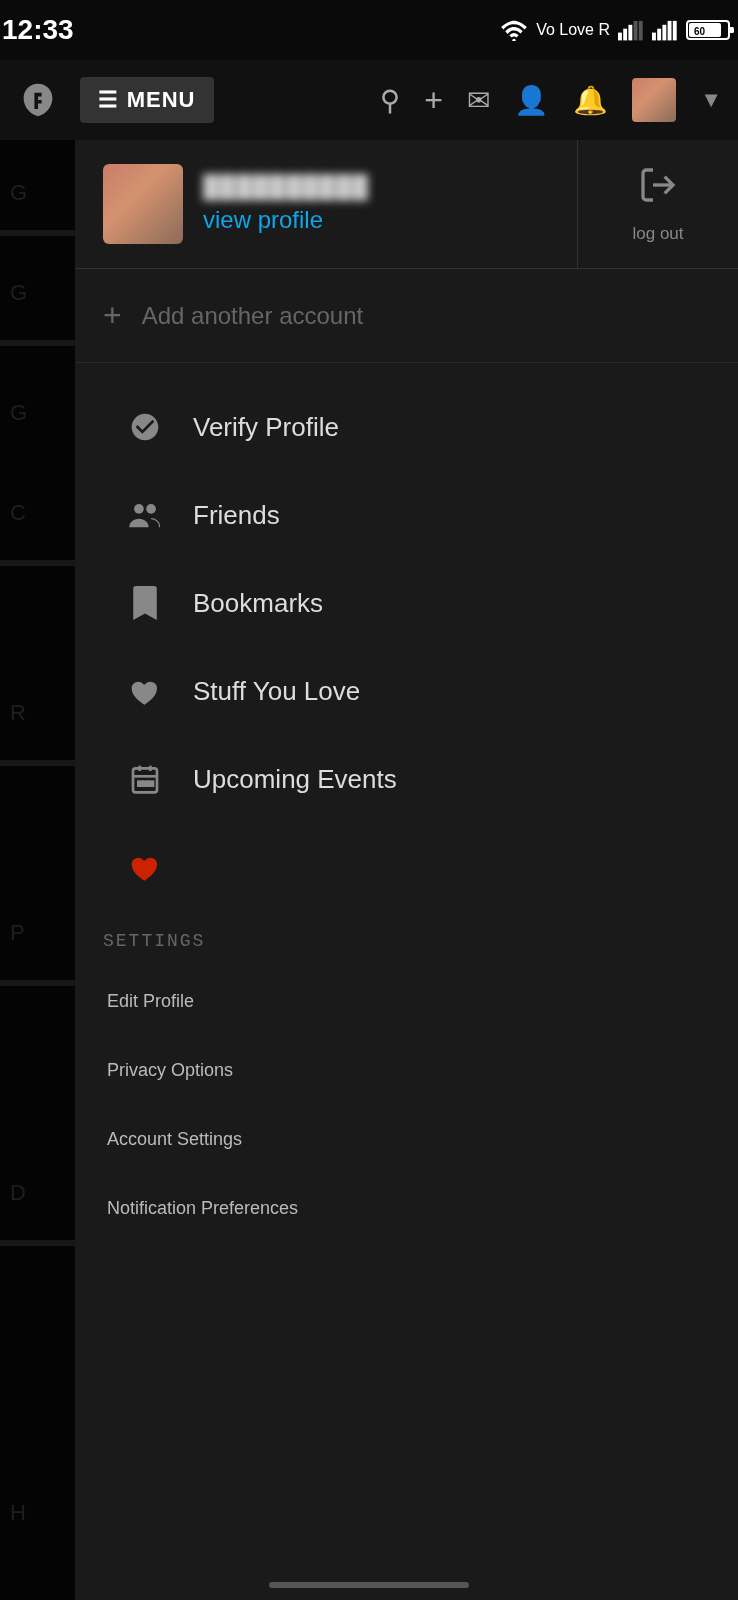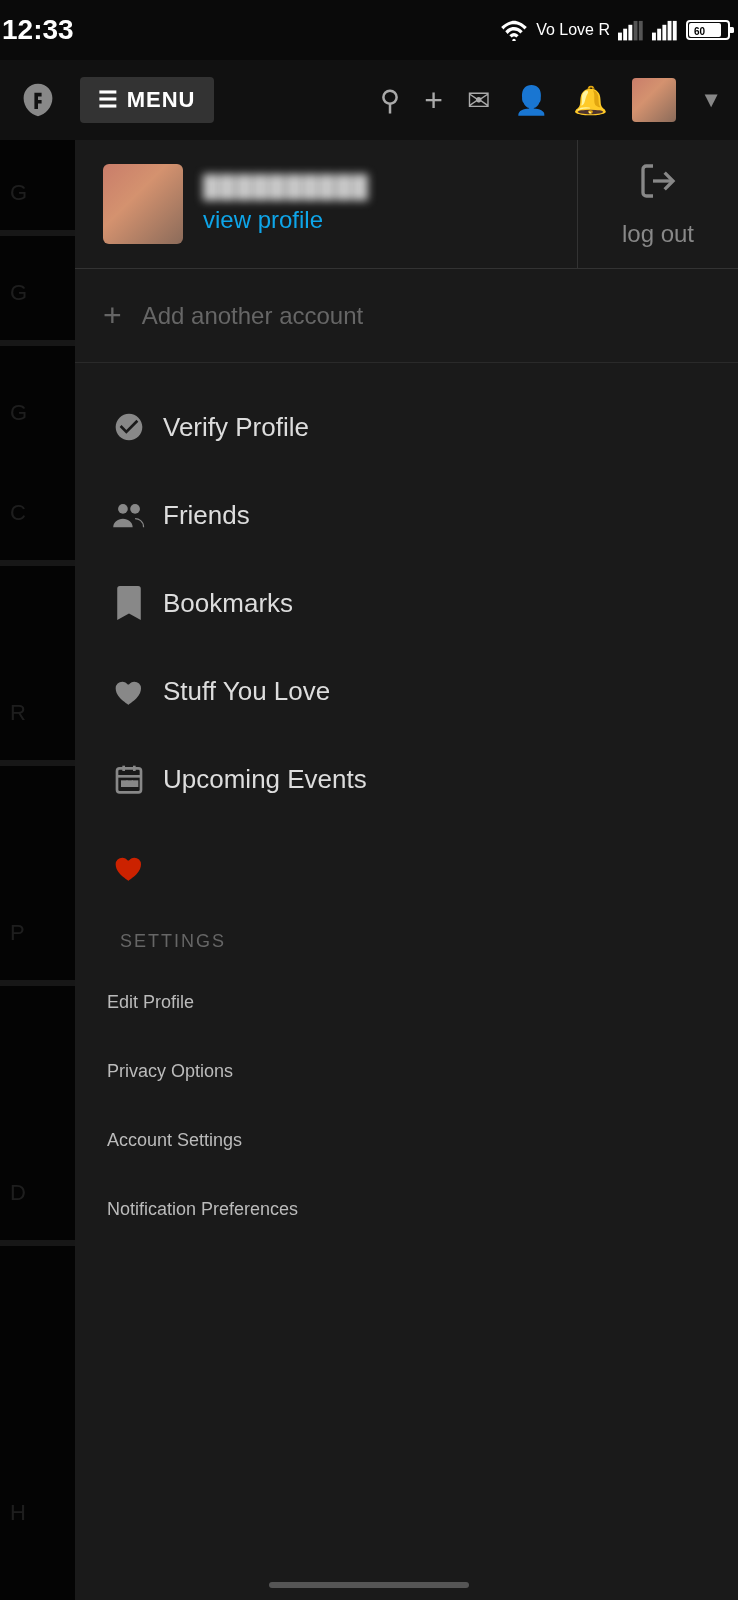--- a/index.html
+++ b/index.html
@@ -193,21 +193,21 @@
       padding: 20px;
       cursor: pointer;
     }
 
     .logout-icon {
       font-size: 36px;
       color: #888;
     }
 
     .logout-text {
-      font-size: 24px;
+      font-size: 17px;
       color: #888;
     }
 
     
     .add-account {
       display: flex;
       align-items: center;
       padding: 28px 28px;
       gap: 20px;
       border-bottom: 1px solid #2a2a2a;
@@ -227,22 +227,22 @@
     
     .menu-items {
       flex: 1;
       overflow-y: auto;
       padding: 20px 0;
     }
 
     .menu-item {
       display: flex;
       align-items: center;
-      padding: 22px 32px;
-      gap: 12px;
+      padding: 22px 48px;
+      gap: 26px;
       cursor: pointer;
     }
 
     .menu-item-icon {
       width: 44px;
       height: 44px;
       display: flex;
       align-items: center;
       justify-content: center;
       font-size: 28px;
@@ -255,21 +255,22 @@
     }
 
     .menu-item-label {
       font-size: 26px;
       color: #ddd;
       font-weight: 400;
     }
 
     
     .settings-section {
-      padding: 20px 45px 8px;
+      padding: 20px 28px 8px;
+      font-family: Liberation Mono, monospace;
     }
 
     .settings-label {
       font-size: 18px;
       color: #666;
       letter-spacing: 2px;
       font-weight: 500;
       text-transform: uppercase;
     }
 

